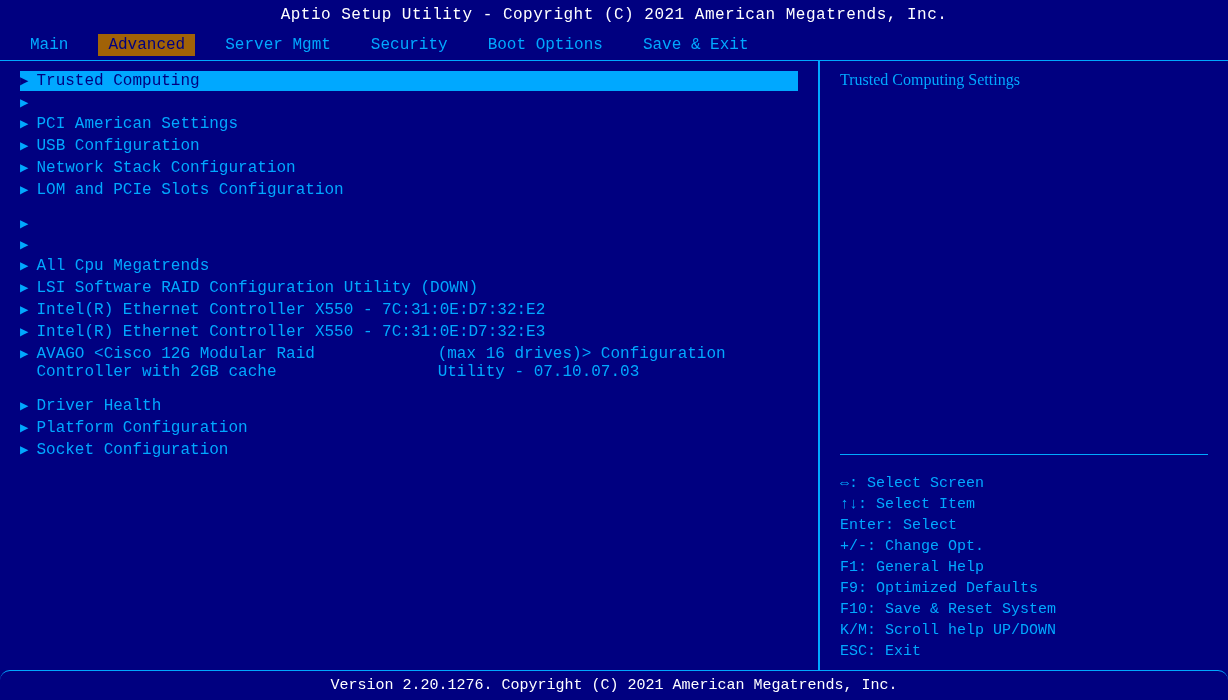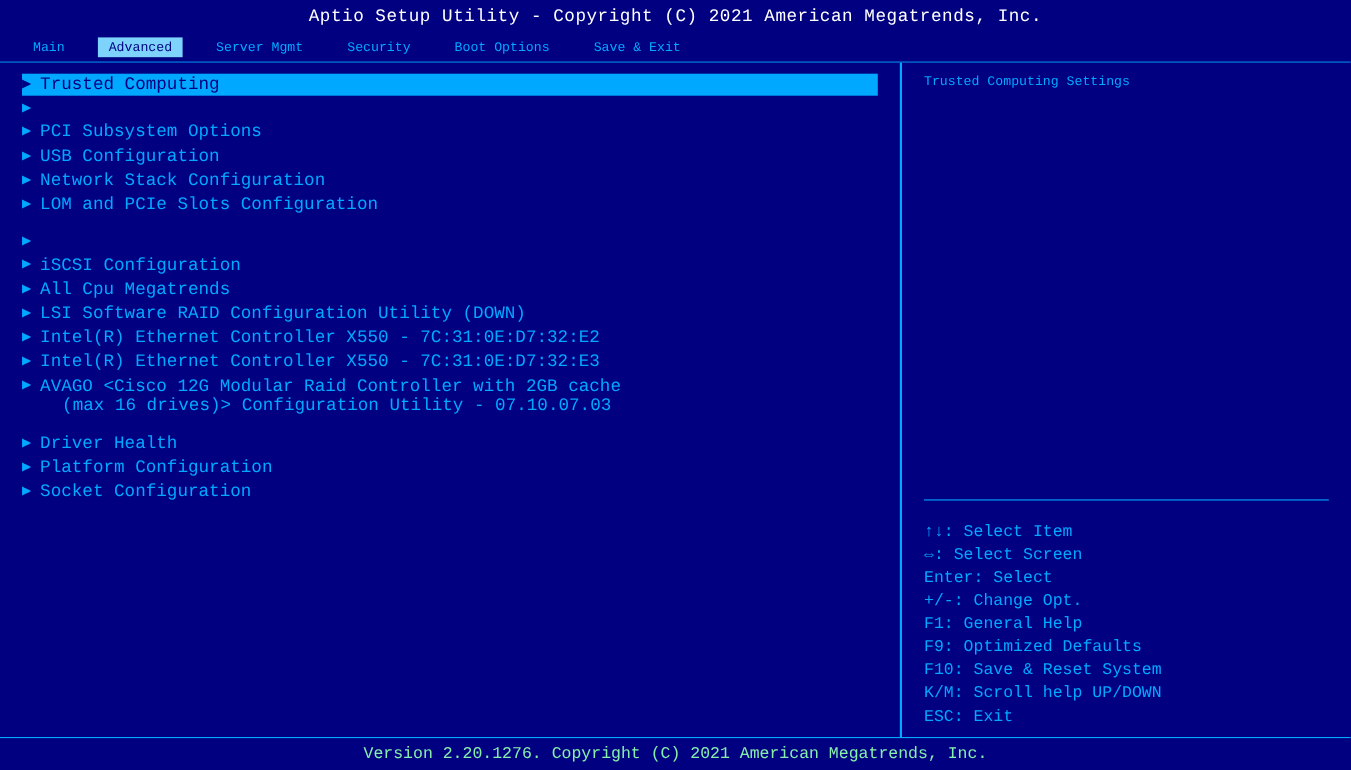--- a/index.html
+++ b/index.html
@@ -41,25 +41,25 @@
       flex-direction: row;
       padding: 4px 20px;
       gap: 20px;
       border-bottom: 1px solid #00a8ff;
     }
 
     .menu-item {
       color: #00a8ff;
       padding: 2px 10px;
       cursor: pointer;
-      font-size: 12px;
+      font-size: 16px;
     }
 
     .menu-item.active {
-      background-color: #7dd3fc;
+      background-color: #a16207;
       color: #000080;
     }
 
     .main-content {
       display: flex;
       flex: 1;
       flex-direction: row;
     }
 
     .left-panel {
@@ -75,22 +75,23 @@
     .right-panel {
       flex: 1;
       background-color: #000080;
       padding: 10px 20px;
       display: flex;
       flex-direction: column;
     }
 
     .right-panel-title {
       color: #00a8ff;
-      font-size: 12px;
+      font-size: 16px;
       margin-bottom: 10px;
+      font-family: Liberation Serif, serif;
     }
 
     .right-panel-divider {
       border: none;
       border-top: 1px solid #00a8ff;
       margin: 10px 0;
     }
 
     .key-help {
       display: flex;
@@ -127,30 +128,31 @@
     .menu-entry-text {
       flex: 1;
     }
 
     .spacer {
       height: 10px;
     }
 
     .footer {
       background-color: #000080;
-      color: #86efac;
+      color: #ffffff;
       text-align: center;
       padding: 6px 0;
       font-size: 15px;
       border-top: 1px solid #00a8ff;
+      border-radius: 10px;
     }
 
     .multi-line {
       display: flex;
-      flex-direction: column;
+      flex-direction: row;
       font-family: Liberation Mono, monospace;
     }
 
     .multi-line .line2 {
       padding-left: 20px;
     }
   </style>
 </head>
 <body>
 
@@ -174,41 +176,40 @@
     <div class="left-panel">
     <div class="menu-entry selected">
           <span class="arrow">▶</span>
           <span class="menu-entry-text">Trusted Computing</span>
         </div>
         <div class="menu-entry">
           <span class="arrow">▶</span>
         </div>
         <div class="menu-entry">
           <span class="arrow">▶</span>
-          <span class="menu-entry-text">PCI Subsystem Options</span>
+          <span class="menu-entry-text">PCI American Settings</span>
         </div>
         <div class="menu-entry">
           <span class="arrow">▶</span>
           <span class="menu-entry-text">USB Configuration</span>
         </div>
         <div class="menu-entry">
           <span class="arrow">▶</span>
           <span class="menu-entry-text">Network Stack Configuration</span>
         </div>
         <div class="menu-entry">
           <span class="arrow">▶</span>
           <span class="menu-entry-text">LOM and PCIe Slots Configuration</span>
         </div>
         <div class="spacer"></div>
         <div class="menu-entry">
           <span class="arrow">▶</span>
         </div>
         <div class="menu-entry">
           <span class="arrow">▶</span>
-          <span class="menu-entry-text">iSCSI Configuration</span>
         </div>
         <div class="menu-entry">
           <span class="arrow">▶</span>
           <span class="menu-entry-text">All Cpu Megatrends</span>
         </div>
         <div class="menu-entry">
           <span class="arrow">▶</span>
           <span class="menu-entry-text">LSI Software RAID Configuration Utility (DOWN)</span>
         </div>
         <div class="menu-entry">
@@ -239,22 +240,22 @@
           <span class="arrow">▶</span>
           <span class="menu-entry-text">Socket Configuration</span>
         </div>
       </div>
 
     <div class="right-panel">
       <div class="right-panel-title">Trusted Computing Settings</div>
       <div style="flex:1;"></div>
       <hr class="right-panel-divider">
       <div class="key-help">
-      <div class="key-help-item">↑↓: Select Item</div>
-          <div class="key-help-item">⇔: Select Screen</div>
+      <div class="key-help-item">⇔: Select Screen</div>
+          <div class="key-help-item">↑↓: Select Item</div>
           <div class="key-help-item">Enter: Select</div>
           <div class="key-help-item">+/-: Change Opt.</div>
           <div class="key-help-item">F1: General Help</div>
           <div class="key-help-item">F9: Optimized Defaults</div>
           <div class="key-help-item">F10: Save &amp; Reset System</div>
           <div class="key-help-item">K/M: Scroll help UP/DOWN</div>
           <div class="key-help-item">ESC: Exit</div>
         </div>
     </div>
 

